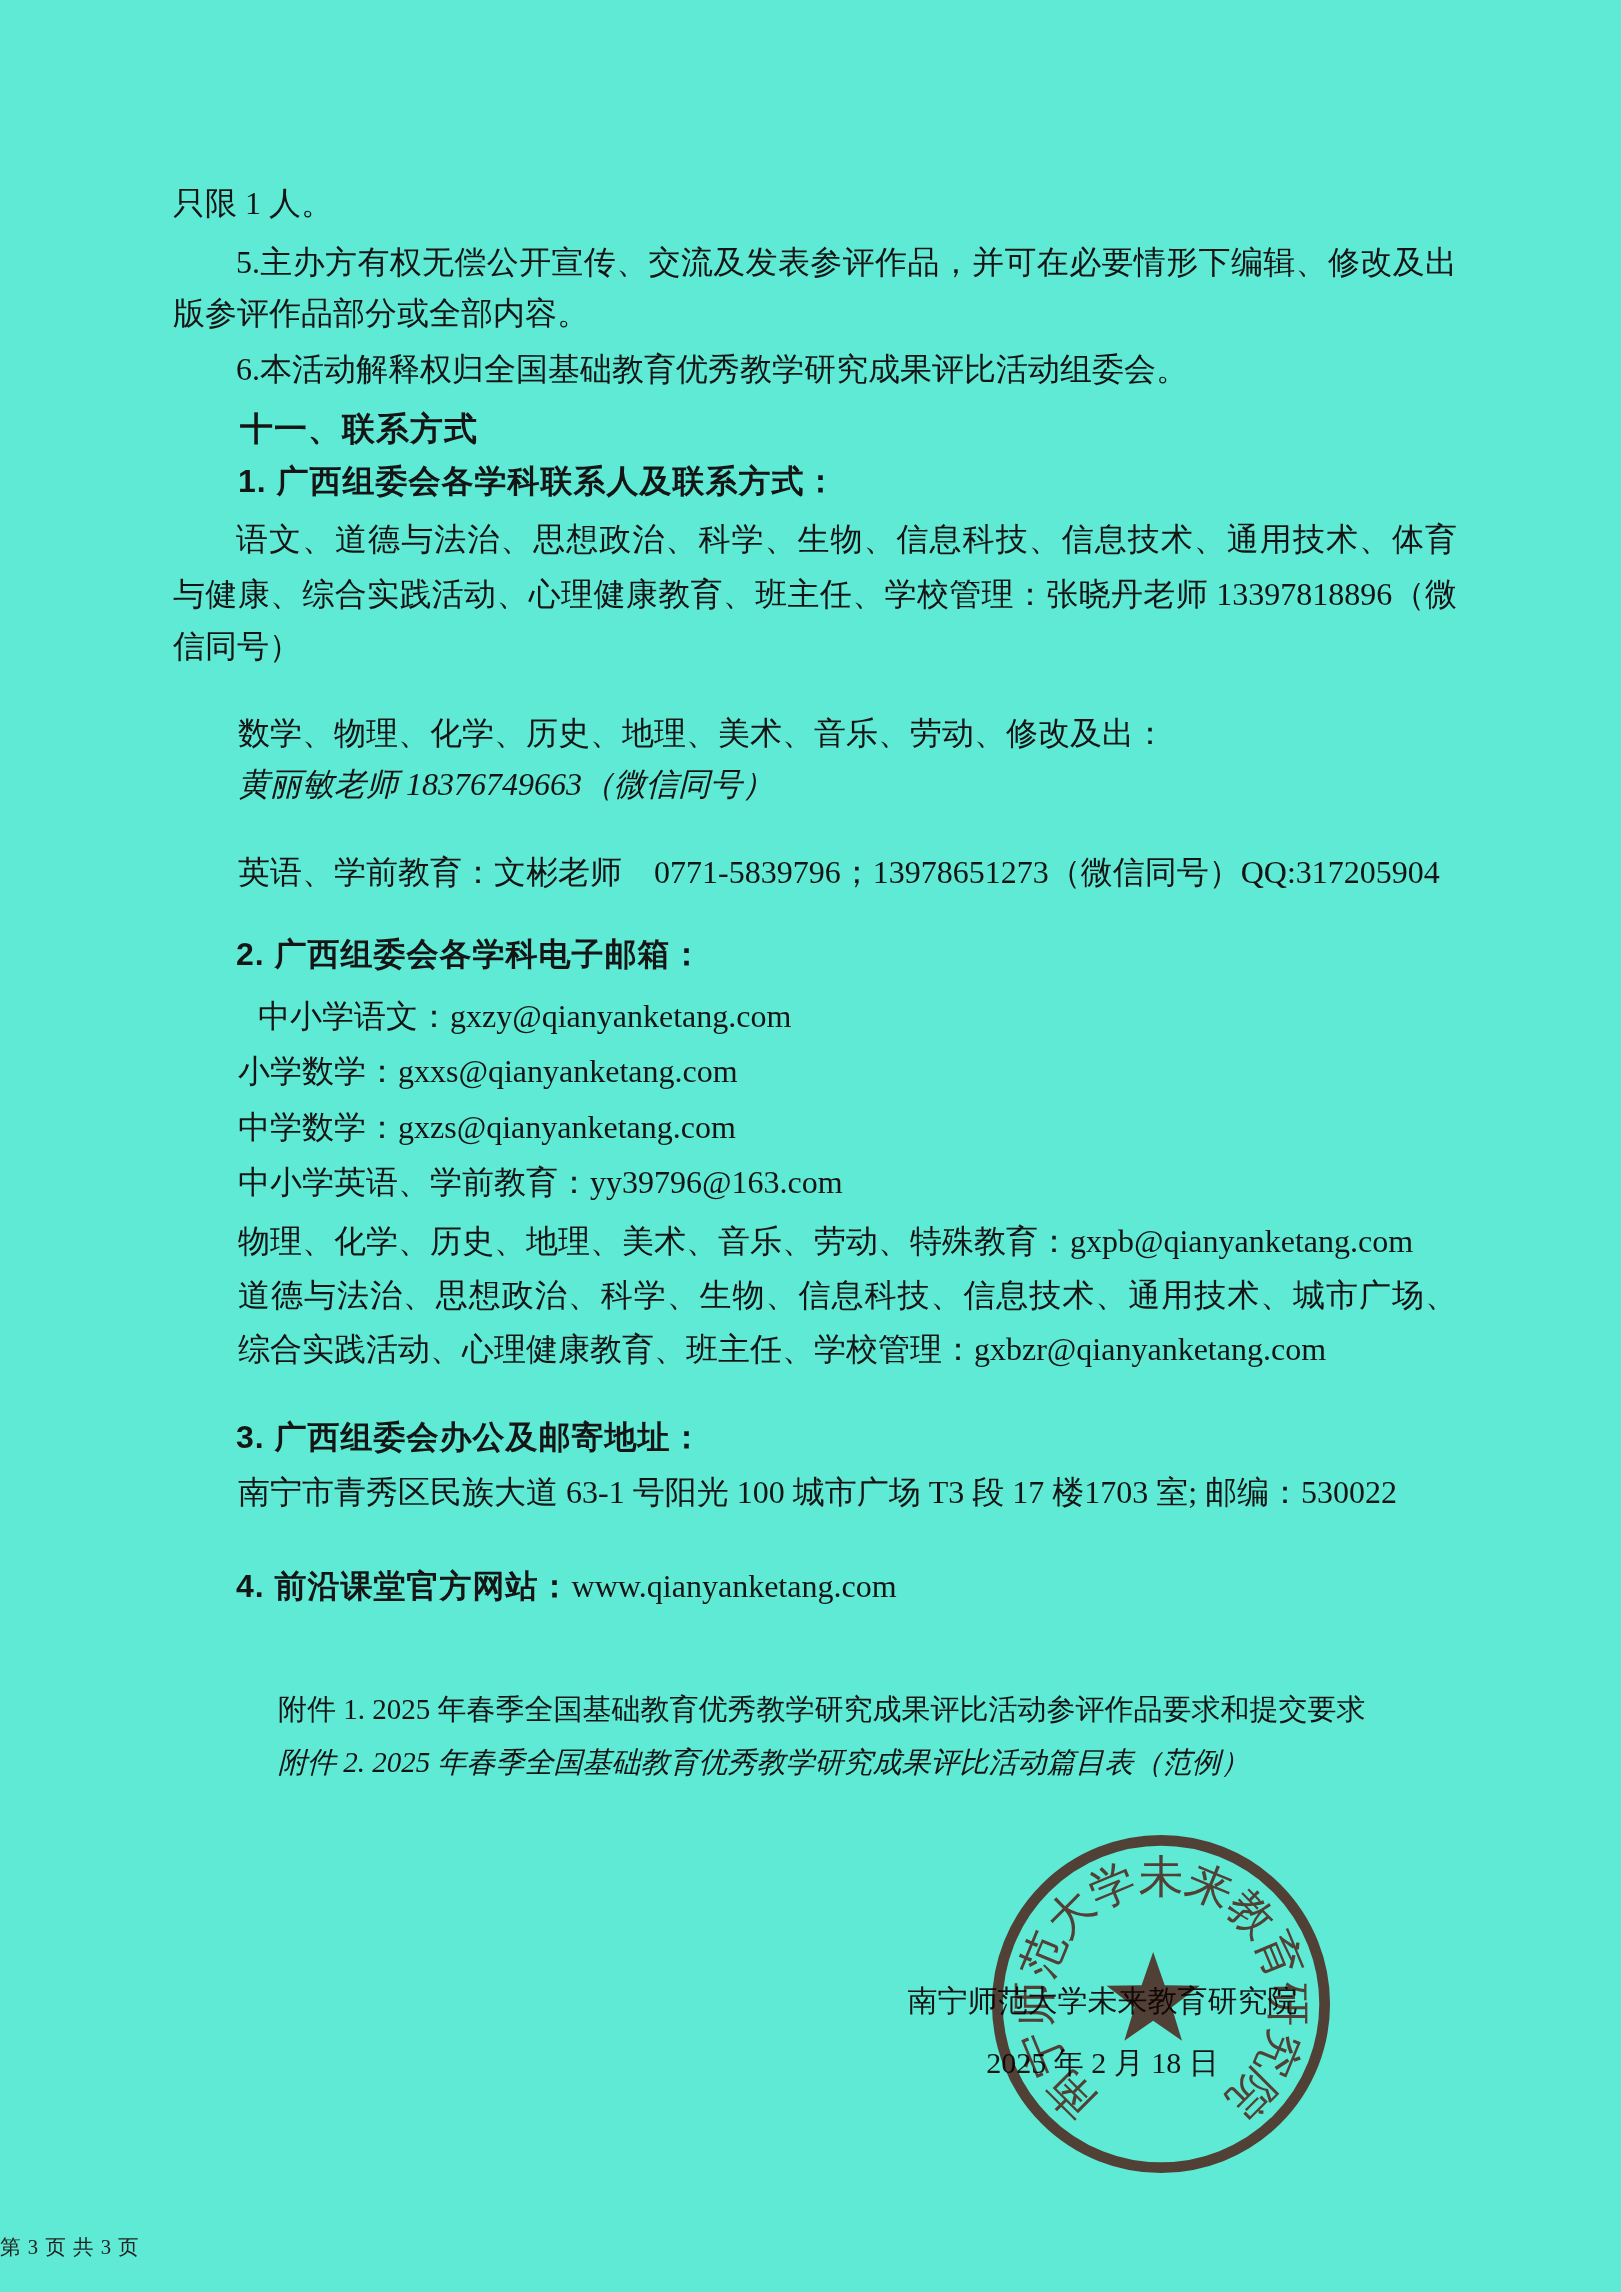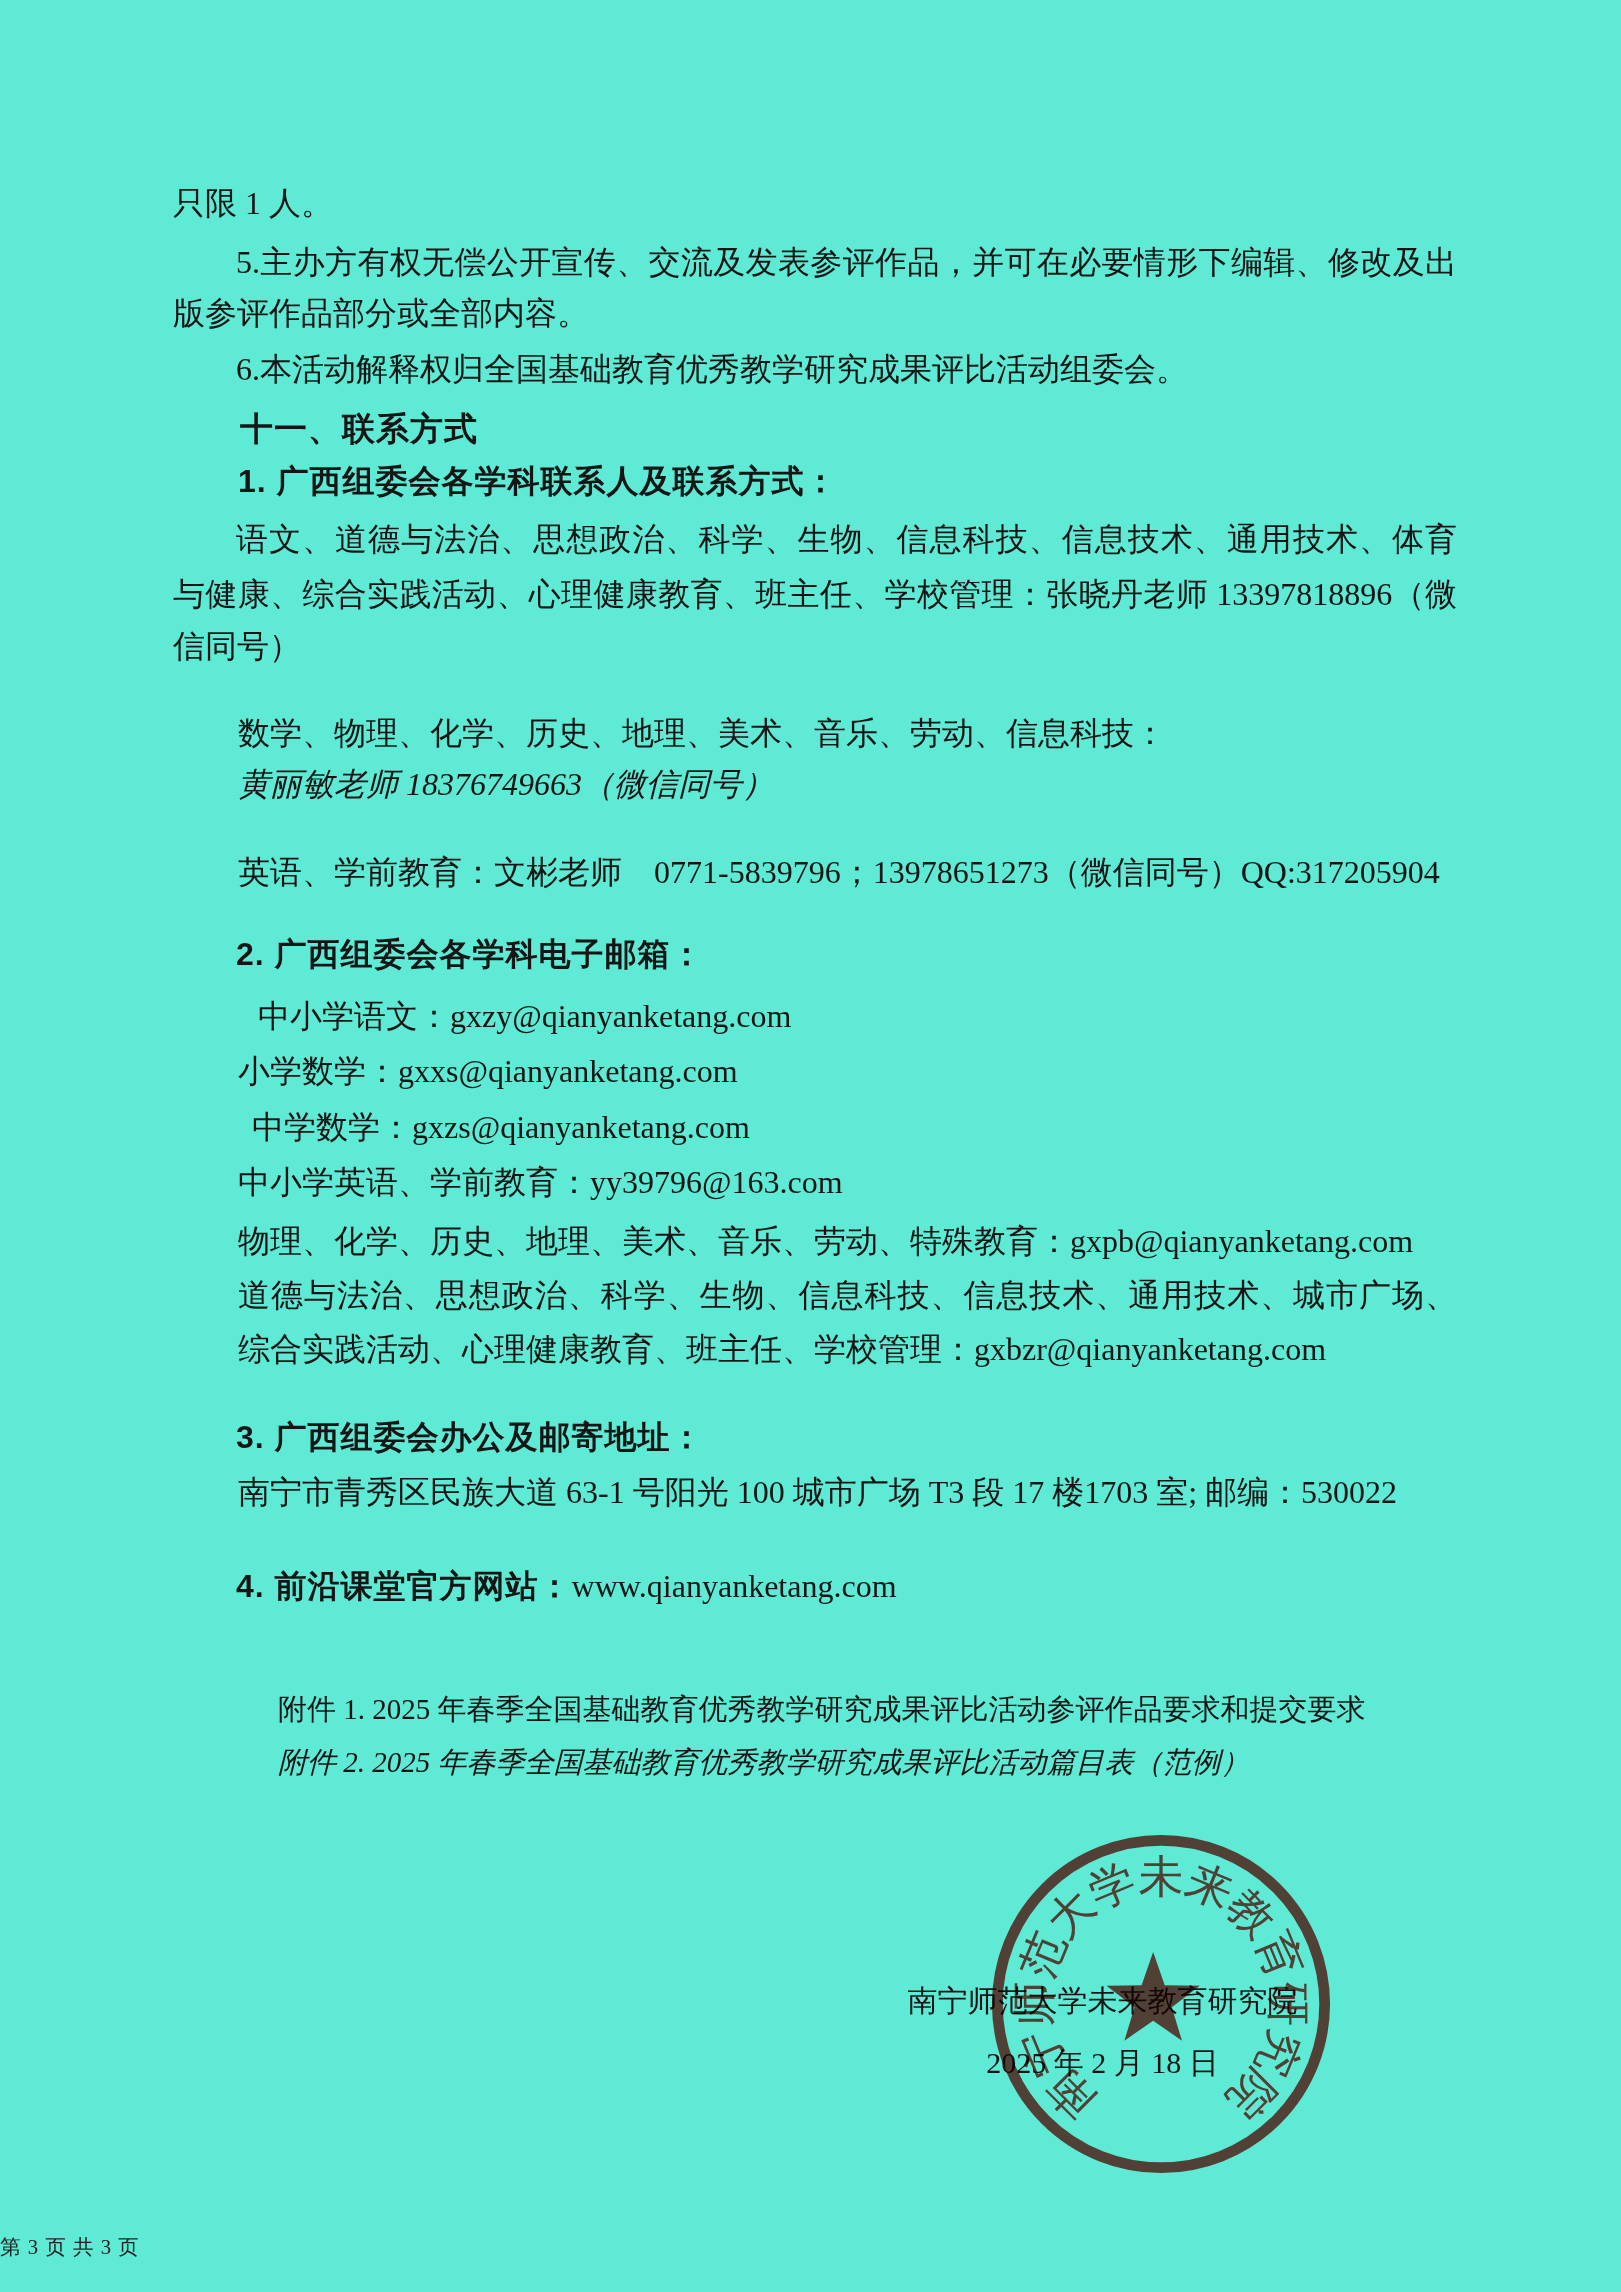--- a/index.html
+++ b/index.html
@@ -62,29 +62,29 @@
 
   <div class="ln" style="top:348px;left:236px;">6.本活动解释权归全国基础教育优秀教学研究成果评比活动组委会。</div>
 
   <div class="ln hd" style="top:405px;left:240px;font-size:33px;line-height:47px;">十一、联系方式</div>
 
   <div class="ln hd" style="top:460px;left:238px;">1. 广西组委会各学科联系人及联系方式：</div>
   <div class="ln just" style="top:518px;left:236px;width:1221px;">语文、道德与法治、思想政治、科学、生物、信息科技、信息技术、通用技术、体育</div>
   <div class="ln just" style="top:573px;left:173px;width:1284px;">与健康、综合实践活动、心理健康教育、班主任、学校管理：张晓丹老师 13397818896（微</div>
   <div class="ln" style="top:625px;left:173px;">信同号）</div>
 
-  <div class="ln" style="top:712px;left:238px;">数学、物理、化学、历史、地理、美术、音乐、劳动、信息科技：</div>
+  <div class="ln" style="top:712px;left:238px;">数学、物理、化学、历史、地理、美术、音乐、劳动、修改及出：</div>
   <div class="ln" style="top:763px;left:238px;font-style:italic;">黄丽敏老师 18376749663（微信同号）</div>
 
   <div class="ln" style="top:851px;left:238px;">英语、学前教育：文彬老师　0771-5839796；13978651273（微信同号）QQ:317205904</div>
 
   <div class="ln hd" style="top:933px;left:236px;">2. 广西组委会各学科电子邮箱：</div>
   <div class="ln" style="top:995px;left:238px;margin-left:20px;">中小学语文：gxzy@qianyanketang.com</div>
   <div class="ln" style="top:1050px;left:238px;">小学数学：gxxs@qianyanketang.com</div>
-  <div class="ln" style="top:1106px;left:252px;">中学数学：gxzs@qianyanketang.com</div>
+  <div class="ln" style="top:1106px;left:238px;">中学数学：gxzs@qianyanketang.com</div>
   <div class="ln" style="top:1161px;left:238px;">中小学英语、学前教育：yy39796@163.com</div>
   <div class="ln" style="top:1220px;left:238px;">物理、化学、历史、地理、美术、音乐、劳动、特殊教育：gxpb@qianyanketang.com</div>
   <div class="ln just" style="top:1274px;left:238px;width:1219px;">道德与法治、思想政治、科学、生物、信息科技、信息技术、通用技术、城市广场、</div>
   <div class="ln" style="top:1328px;left:238px;">综合实践活动、心理健康教育、班主任、学校管理：gxbzr@qianyanketang.com</div>
 
   <div class="ln hd" style="top:1416px;left:236px;">3. 广西组委会办公及邮寄地址：</div>
   <div class="ln" style="top:1471px;left:238px;">南宁市青秀区民族大道 63-1 号阳光 100 城市广场 T3 段 17 楼1703 室; 邮编：530022</div>
 
   <div class="ln" style="top:1565px;left:236px;"><span class="hd">4. 前沿课堂官方网站：</span><span>www.qianyanketang.com</span></div>
 

